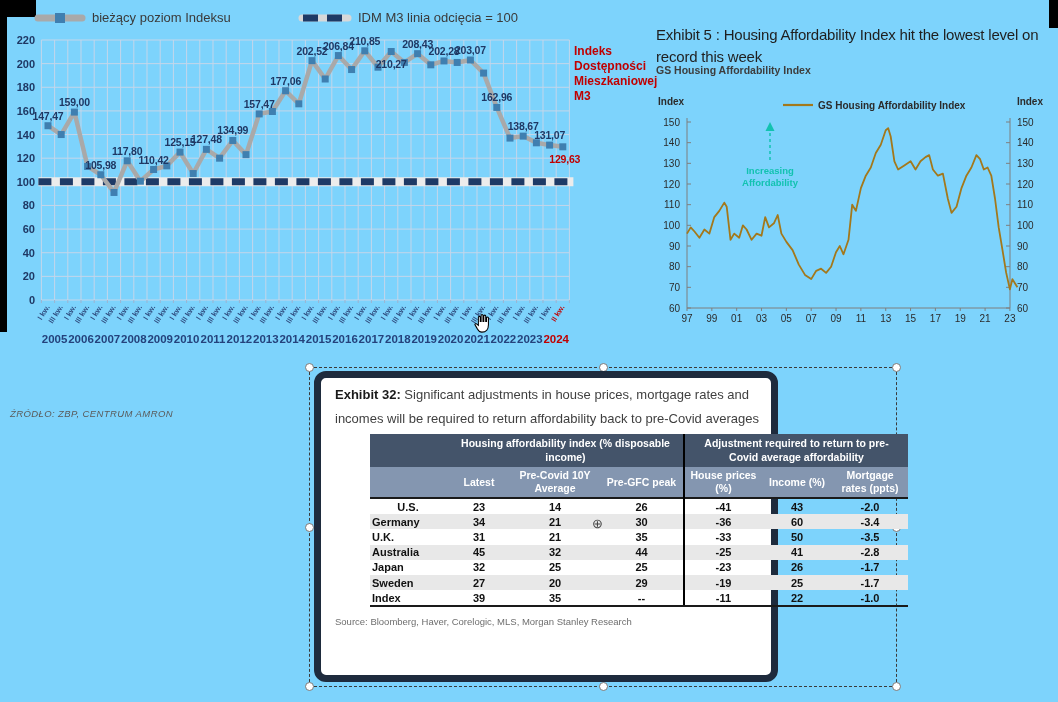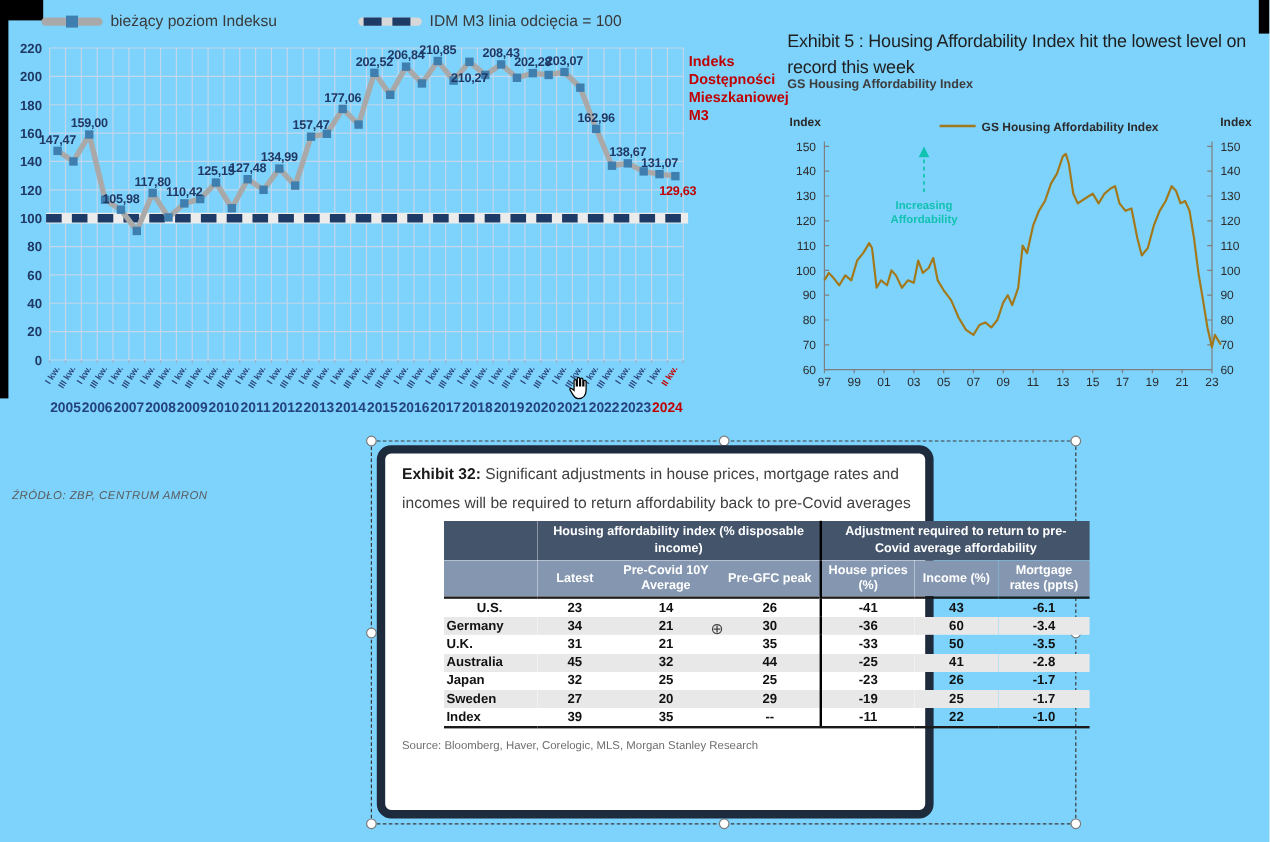--- a/index.html
+++ b/index.html
@@ -467,21 +467,21 @@
           </tr>
         </thead>
       <tbody>
           <tr class="">
             <td class="cty">U.S.</td>
             <td class="">23</td>
             <td class="">14</td>
             <td class="">26</td>
             <td class=" div-l">-41</td>
             <td class="">43</td>
-            <td class="">-6.1</td>
+            <td class="">-2.0</td>
           </tr>
           <tr class="alt">
             <td class="cty">Germany</td>
             <td class="">34</td>
             <td class="">21</td>
             <td class="">30</td>
             <td class=" div-l">-36</td>
             <td class="">60</td>
             <td class="">-3.4</td>
           </tr>

